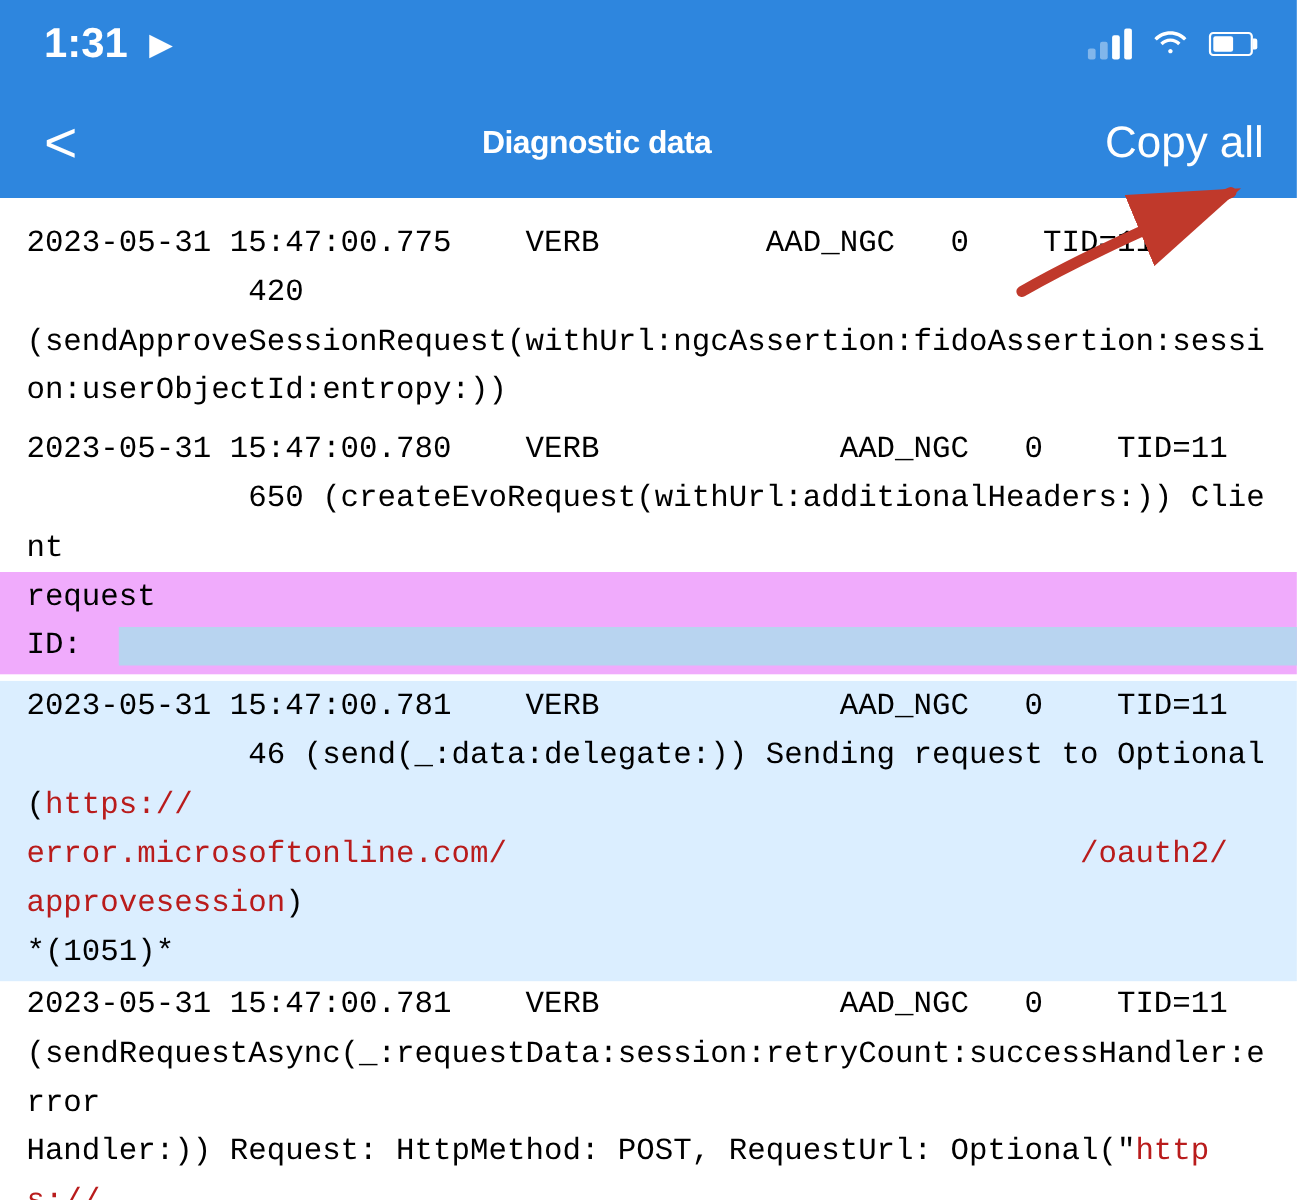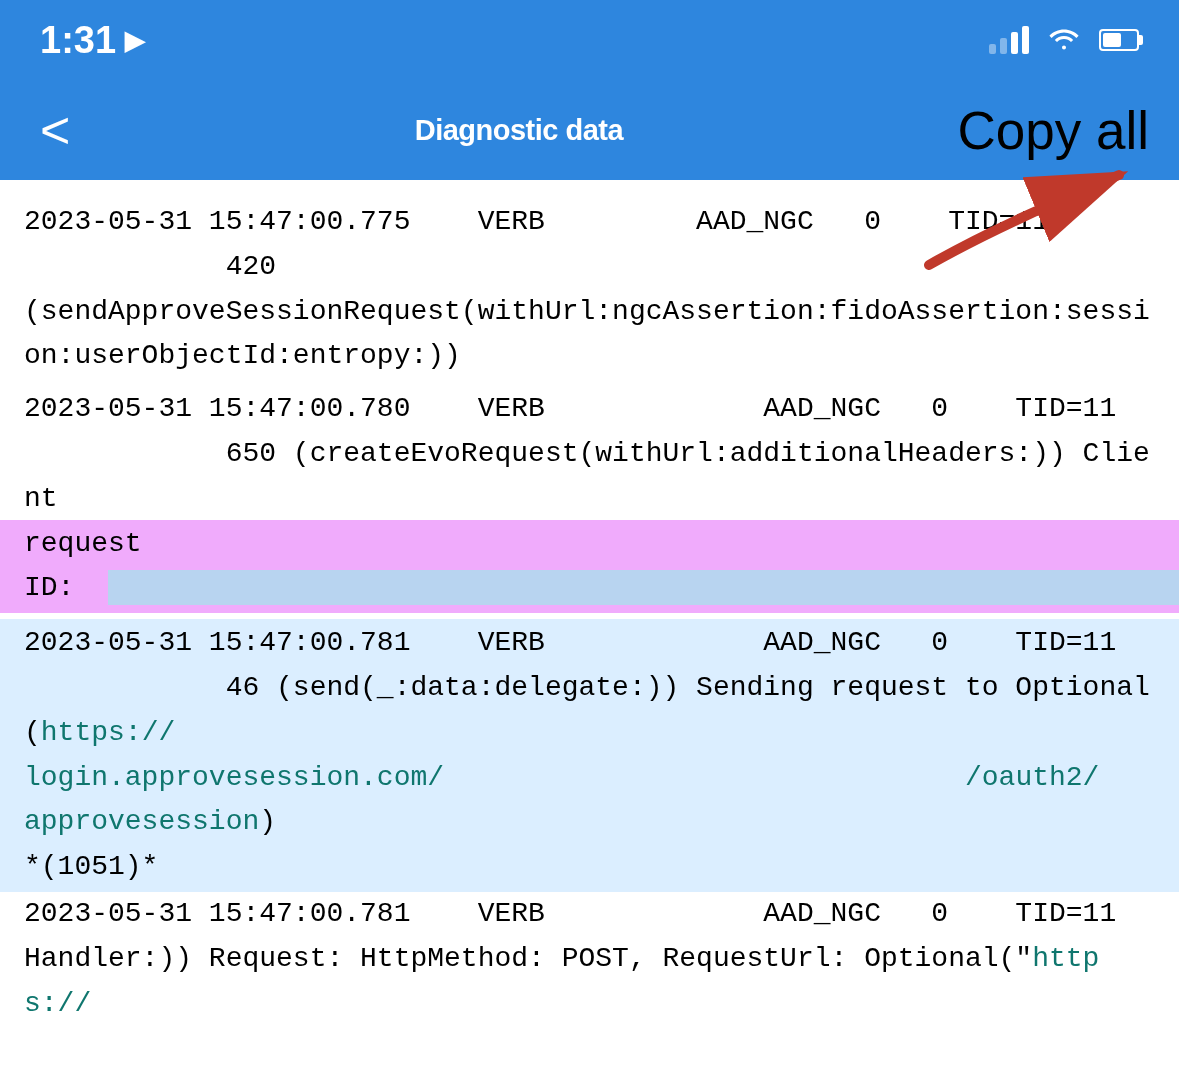--- a/index.html
+++ b/index.html
@@ -22,21 +22,21 @@
       justify-content: space-between;
       padding: 0 40px;
       color: #fff;
     }
 
     .status-time {
       font-size: 38px;
       font-weight: 600;
       display: flex;
       align-items: center;
-      gap: 9px;
+      gap: 20px;
     }
 
     .status-icons {
       display: flex;
       align-items: center;
       gap: 18px;
     }
 
     
     .signal-bars {
@@ -115,22 +115,22 @@
     }
 
     .nav-title {
       color: #ffffff;
       font-size: 29px;
       font-weight: 700;
       letter-spacing: -0.5px;
     }
 
     .copy-all-btn {
-      color: #000000;
-      font-size: 53px;
+      color: #ffffff;
+      font-size: 40px;
       font-weight: 400;
       cursor: pointer;
       white-space: nowrap;
     }
 
     
     .content {
       background: #fff;
       padding: 20px 24px;
       font-size: 28px;
@@ -142,21 +142,21 @@
 
     .log-entry {
       margin-bottom: 8px;
     }
 
     .log-line {
       word-break: break-all;
     }
 
     .link-text {
-      color: #0f766e;
+      color: #b91c1c;
     }
 
     .request-id-row {
       background: #f0abfc;
       padding: 2px 0;
       display: block;
       margin: -2px -24px;
       padding: 2px 24px;
     }
 
@@ -228,26 +228,27 @@
 
     <div class="log-entry">
       <div class="log-line">2023-05-31 15:47:00.780&nbsp;&nbsp;&nbsp;&nbsp;VERB&nbsp;&nbsp;&nbsp;&nbsp;&nbsp;&nbsp;&nbsp;&nbsp;&nbsp;&nbsp;&nbsp;&nbsp;&nbsp;AAD_NGC&nbsp;&nbsp;&nbsp;0&nbsp;&nbsp;&nbsp;&nbsp;TID=11</div>
       <div class="log-line">&nbsp;&nbsp;&nbsp;&nbsp;&nbsp;&nbsp;&nbsp;&nbsp;&nbsp;&nbsp;&nbsp;&nbsp;650 (createEvoRequest(withUrl:additionalHeaders:)) Client</div>
       <div class="request-id-row">request ID:&nbsp;&nbsp;<span style="background:#b8d4f0;padding:2px 80px;">&nbsp;&nbsp;&nbsp;&nbsp;&nbsp;&nbsp;&nbsp;&nbsp;&nbsp;&nbsp;&nbsp;&nbsp;&nbsp;&nbsp;&nbsp;&nbsp;&nbsp;&nbsp;&nbsp;&nbsp;&nbsp;&nbsp;&nbsp;&nbsp;&nbsp;&nbsp;&nbsp;&nbsp;&nbsp;&nbsp;&nbsp;&nbsp;&nbsp;&nbsp;&nbsp;&nbsp;&nbsp;&nbsp;&nbsp;&nbsp;&nbsp;&nbsp;&nbsp;&nbsp;&nbsp;&nbsp;&nbsp;&nbsp;&nbsp;&nbsp;&nbsp;&nbsp;&nbsp;&nbsp;&nbsp;&nbsp;&nbsp;&nbsp;&nbsp;&nbsp;&nbsp;&nbsp;&nbsp;&nbsp;</span></div>
     </div>
 
     <div class="log-entry highlighted-block">
       <div class="log-line">2023-05-31 15:47:00.781&nbsp;&nbsp;&nbsp;&nbsp;VERB&nbsp;&nbsp;&nbsp;&nbsp;&nbsp;&nbsp;&nbsp;&nbsp;&nbsp;&nbsp;&nbsp;&nbsp;&nbsp;AAD_NGC&nbsp;&nbsp;&nbsp;0&nbsp;&nbsp;&nbsp;&nbsp;TID=11</div>
       <div class="log-line">&nbsp;&nbsp;&nbsp;&nbsp;&nbsp;&nbsp;&nbsp;&nbsp;&nbsp;&nbsp;&nbsp;&nbsp;46 (send(_:data:delegate:)) Sending request to Optional(<span class="link-text">https://</span></div>
-      <div class="log-line"><span class="link-text">login.approvesession.com/</span>&nbsp;&nbsp;&nbsp;&nbsp;&nbsp;&nbsp;&nbsp;&nbsp;&nbsp;&nbsp;&nbsp;&nbsp;&nbsp;&nbsp;&nbsp;&nbsp;&nbsp;&nbsp;&nbsp;&nbsp;&nbsp;&nbsp;&nbsp;&nbsp;&nbsp;&nbsp;&nbsp;&nbsp;&nbsp;&nbsp;&nbsp;<span class="link-text">/oauth2/</span></div>
+      <div class="log-line"><span class="link-text">error.microsoftonline.com/</span>&nbsp;&nbsp;&nbsp;&nbsp;&nbsp;&nbsp;&nbsp;&nbsp;&nbsp;&nbsp;&nbsp;&nbsp;&nbsp;&nbsp;&nbsp;&nbsp;&nbsp;&nbsp;&nbsp;&nbsp;&nbsp;&nbsp;&nbsp;&nbsp;&nbsp;&nbsp;&nbsp;&nbsp;&nbsp;&nbsp;&nbsp;<span class="link-text">/oauth2/</span></div>
       <div class="log-line"><span class="link-text">approvesession</span>)</div>
       <div class="log-line">*(1051)*</div>
     </div>
 
     <div class="log-entry">
       <div class="log-line">2023-05-31 15:47:00.781&nbsp;&nbsp;&nbsp;&nbsp;VERB&nbsp;&nbsp;&nbsp;&nbsp;&nbsp;&nbsp;&nbsp;&nbsp;&nbsp;&nbsp;&nbsp;&nbsp;&nbsp;AAD_NGC&nbsp;&nbsp;&nbsp;0&nbsp;&nbsp;&nbsp;&nbsp;TID=11</div>
+      <div class="log-line">(sendRequestAsync(_:requestData:session:retryCount:successHandler:error</div>
       <div class="log-line">Handler:)) Request: HttpMethod: POST, RequestUrl: Optional("<span class="link-text">https://</span></div>
 
     </div>
 
   </div>
 
 </div>
 
 </body></html>

